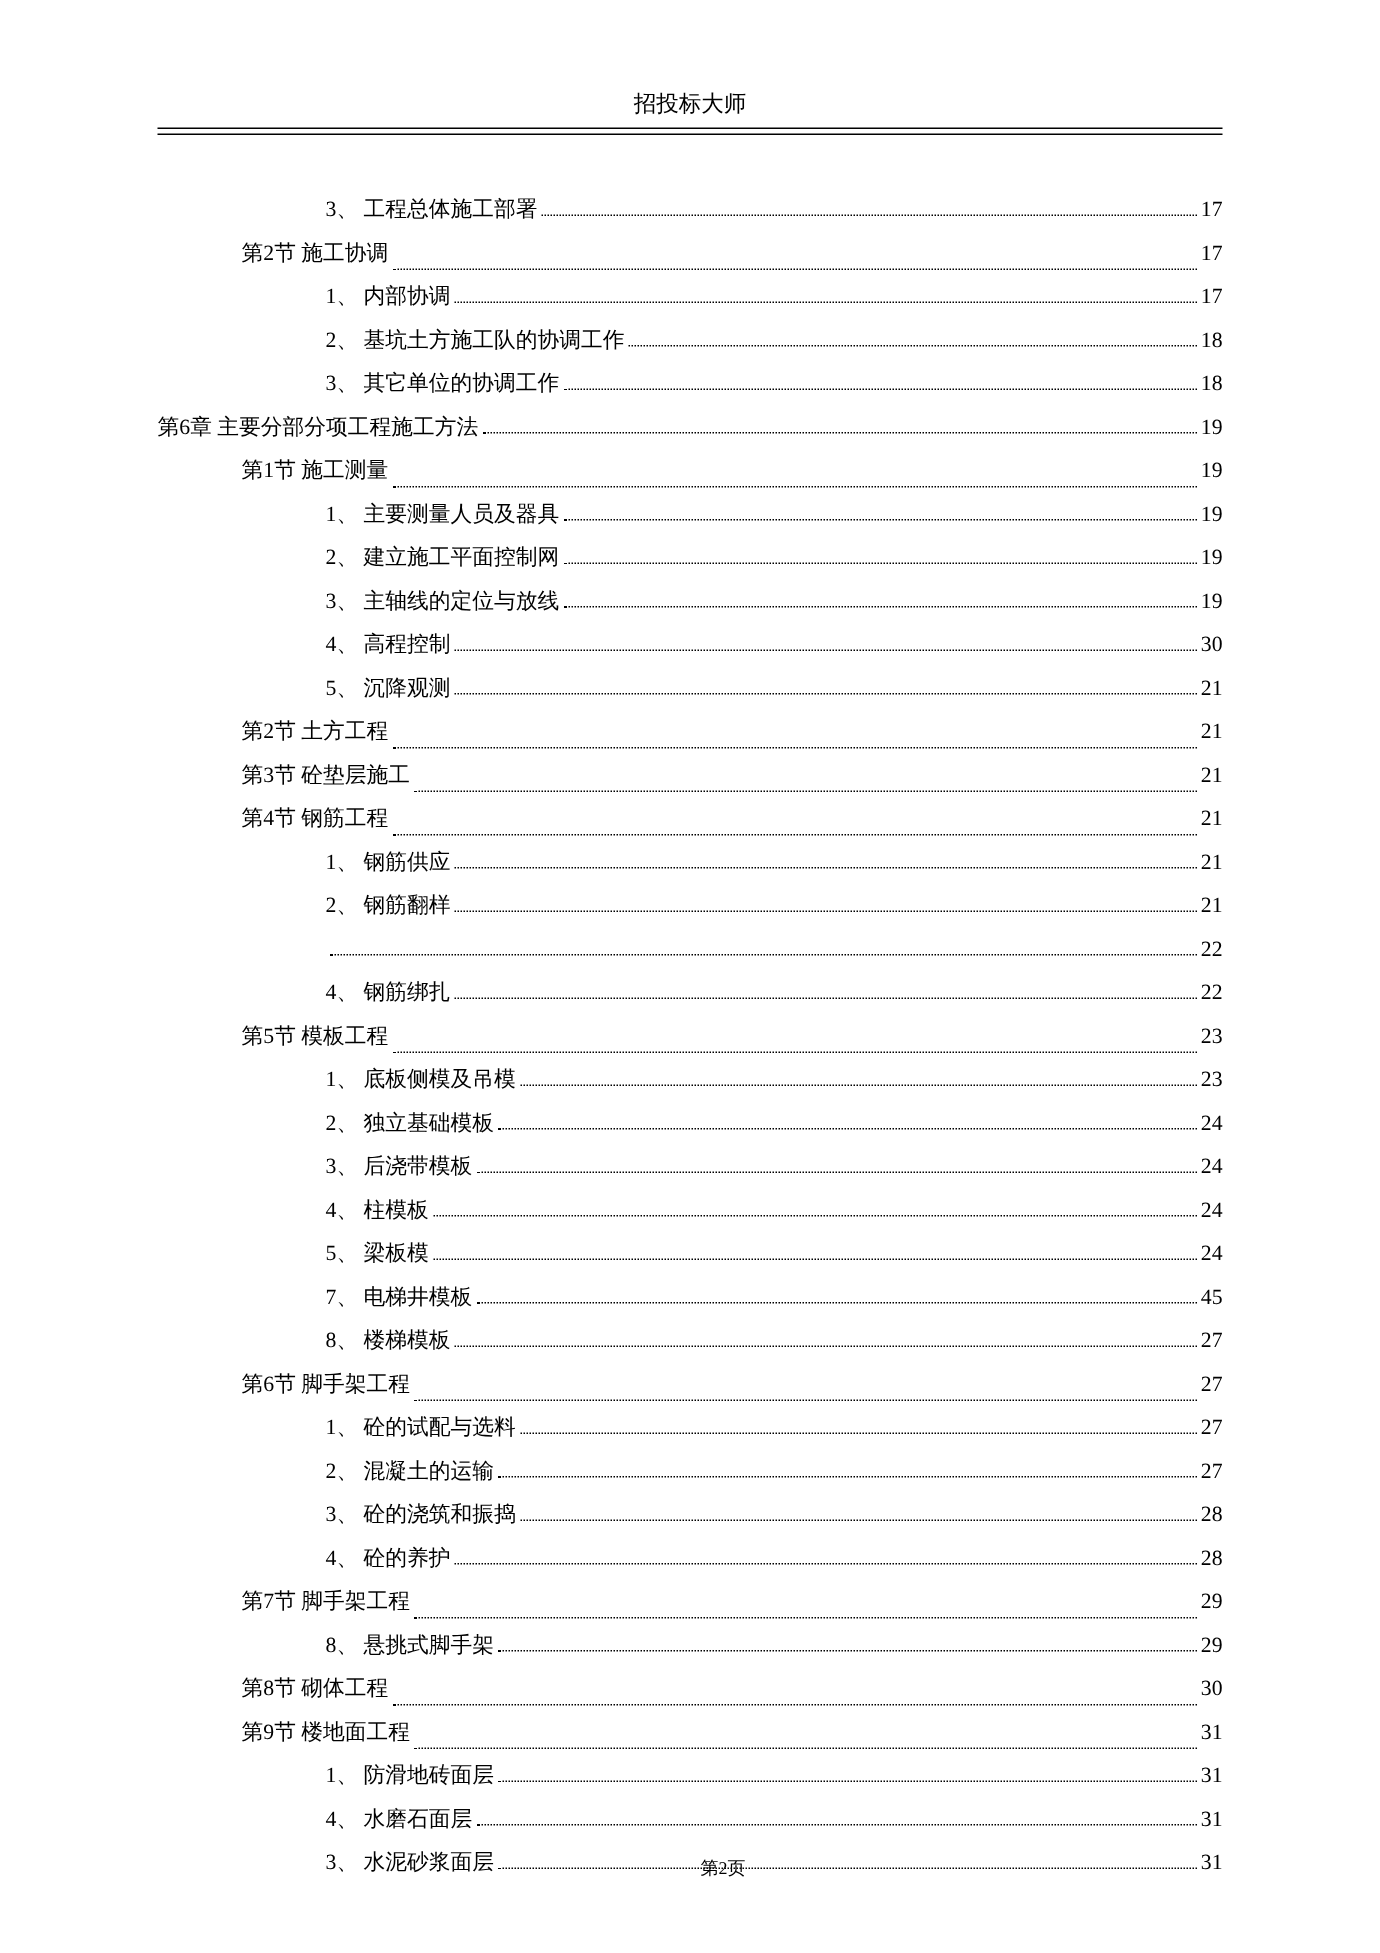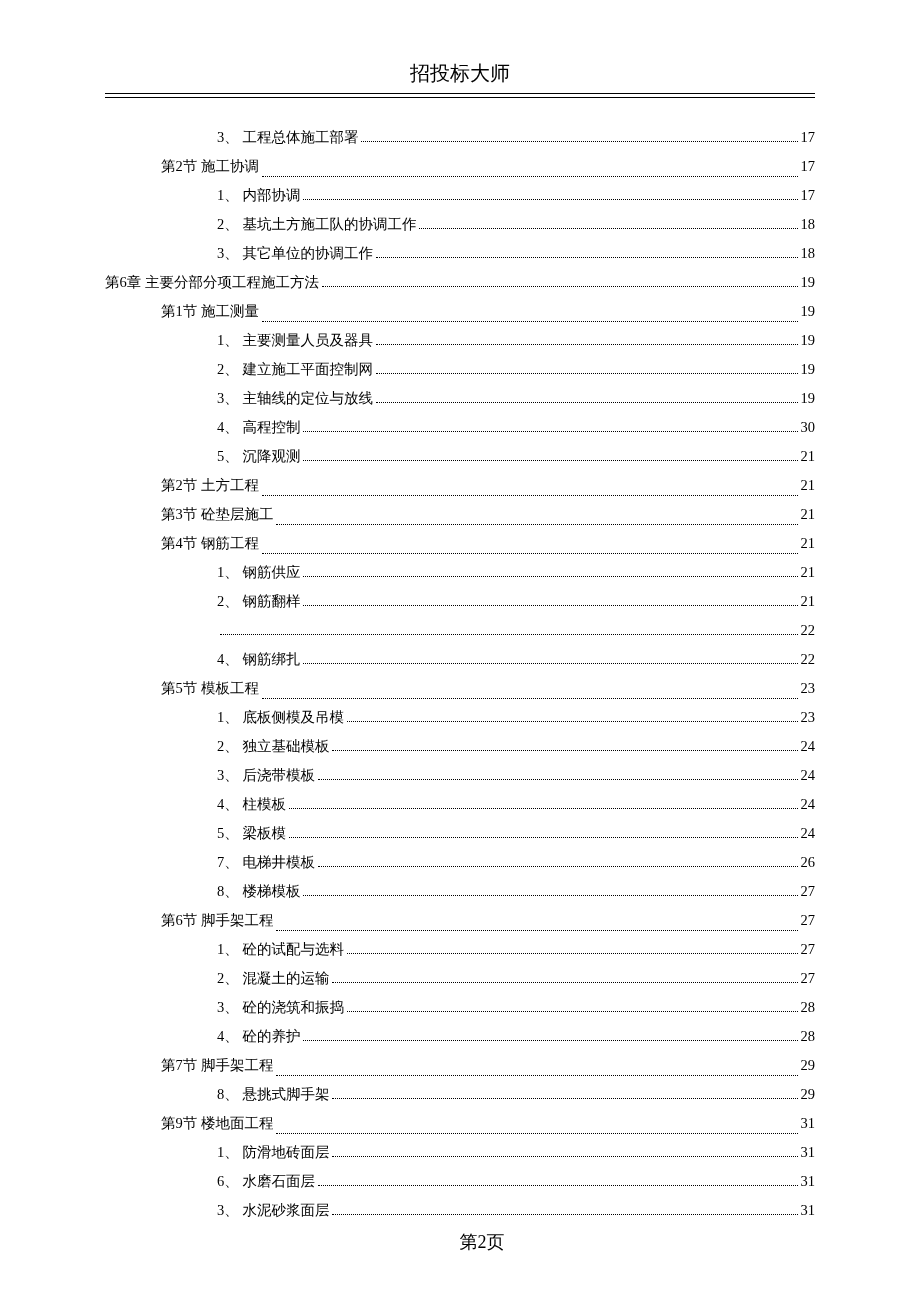--- a/index.html
+++ b/index.html
@@ -9,37 +9,37 @@
       width: 920px;
       height: 1302px;
       position: relative;
       color: #000;
     }
     .page {
       padding: 60px 105px 0 105px;
     }
     .header {
       text-align: center;
-      font-size: 20px;
+      font-size: 15px;
       padding-bottom: 6px;
       border-bottom: 1.5px solid #000;
       margin-bottom: 3px;
       position: relative;
     }
     .header::after {
       content: "";
       display: block;
       position: absolute;
       left: 0;
       right: 0;
       bottom: -5px;
       border-bottom: 0.8px solid #000;
     }
     .toc {
-      margin-top: 29px;
+      margin-top: 40px;
       font-size: 14.5px;
       line-height: 2.0;
     }
     .toc-row {
       display: flex;
       align-items: baseline;
       white-space: nowrap;
     }
     .indent-1 { padding-left: 0; }
     .indent-2 { padding-left: 56px; align-items: flex-end; }
@@ -51,21 +51,21 @@
       margin: 0 3px 4px 3px;
       min-width: 10px;
     }
     .toc-page { flex: 0 0 auto; }
     .footer {
       position: absolute;
       bottom: 48px;
       left: 0;
       right: 0;
       text-align: center;
-      font-size: 18px;
+      font-size: 12px;
       padding-left: 44px;
     }
   </style>
 </head>
 <body>
 
 <div class="page">
   <div class="header">
     <span>招投标大师</span>
   </div>
@@ -190,21 +190,21 @@
         <span class="toc-page">24</span>
       </div>
       <div class="toc-row indent-3">
         <span class="toc-label">5、 梁板模</span>
         <span class="toc-dots"></span>
         <span class="toc-page">24</span>
       </div>
       <div class="toc-row indent-3">
         <span class="toc-label">7、 电梯井模板</span>
         <span class="toc-dots"></span>
-        <span class="toc-page">26</span>
+        <span class="toc-page">45</span>
       </div>
       <div class="toc-row indent-3">
         <span class="toc-label">8、 楼梯模板</span>
         <span class="toc-dots"></span>
         <span class="toc-page">27</span>
       </div>
       <div class="toc-row indent-2">
         <span class="toc-label">第6节 脚手架工程</span>
         <span class="toc-dots"></span>
         <span class="toc-page">27</span>
@@ -233,31 +233,36 @@
         <span class="toc-label">第7节 脚手架工程</span>
         <span class="toc-dots"></span>
         <span class="toc-page">29</span>
       </div>
       <div class="toc-row indent-3">
         <span class="toc-label">8、 悬挑式脚手架</span>
         <span class="toc-dots"></span>
         <span class="toc-page">29</span>
       </div>
       <div class="toc-row indent-2">
+        <span class="toc-label">第8节 砌体工程</span>
+        <span class="toc-dots"></span>
+        <span class="toc-page">30</span>
+      </div>
+      <div class="toc-row indent-2">
         <span class="toc-label">第9节 楼地面工程</span>
         <span class="toc-dots"></span>
         <span class="toc-page">31</span>
       </div>
       <div class="toc-row indent-3">
         <span class="toc-label">1、 防滑地砖面层</span>
         <span class="toc-dots"></span>
         <span class="toc-page">31</span>
       </div>
       <div class="toc-row indent-3">
-        <span class="toc-label">6、 水磨石面层</span>
+        <span class="toc-label">4、 水磨石面层</span>
         <span class="toc-dots"></span>
         <span class="toc-page">31</span>
       </div>
       <div class="toc-row indent-3">
         <span class="toc-label">3、 水泥砂浆面层</span>
         <span class="toc-dots"></span>
         <span class="toc-page">31</span>
       </div>
     </div>
 </div>

